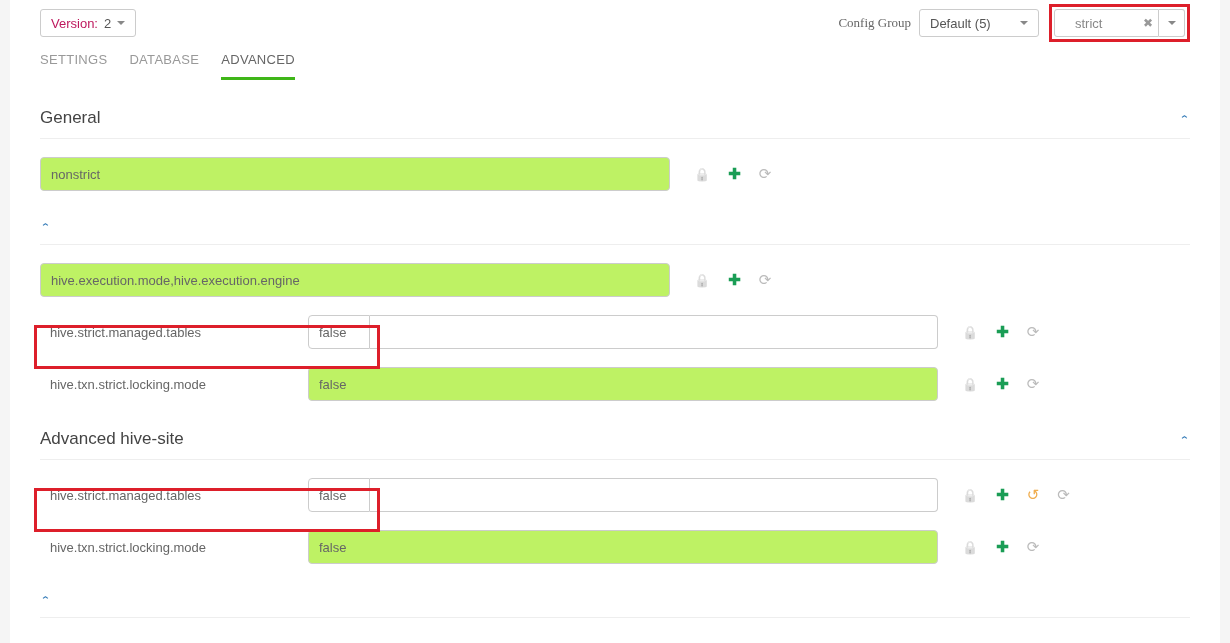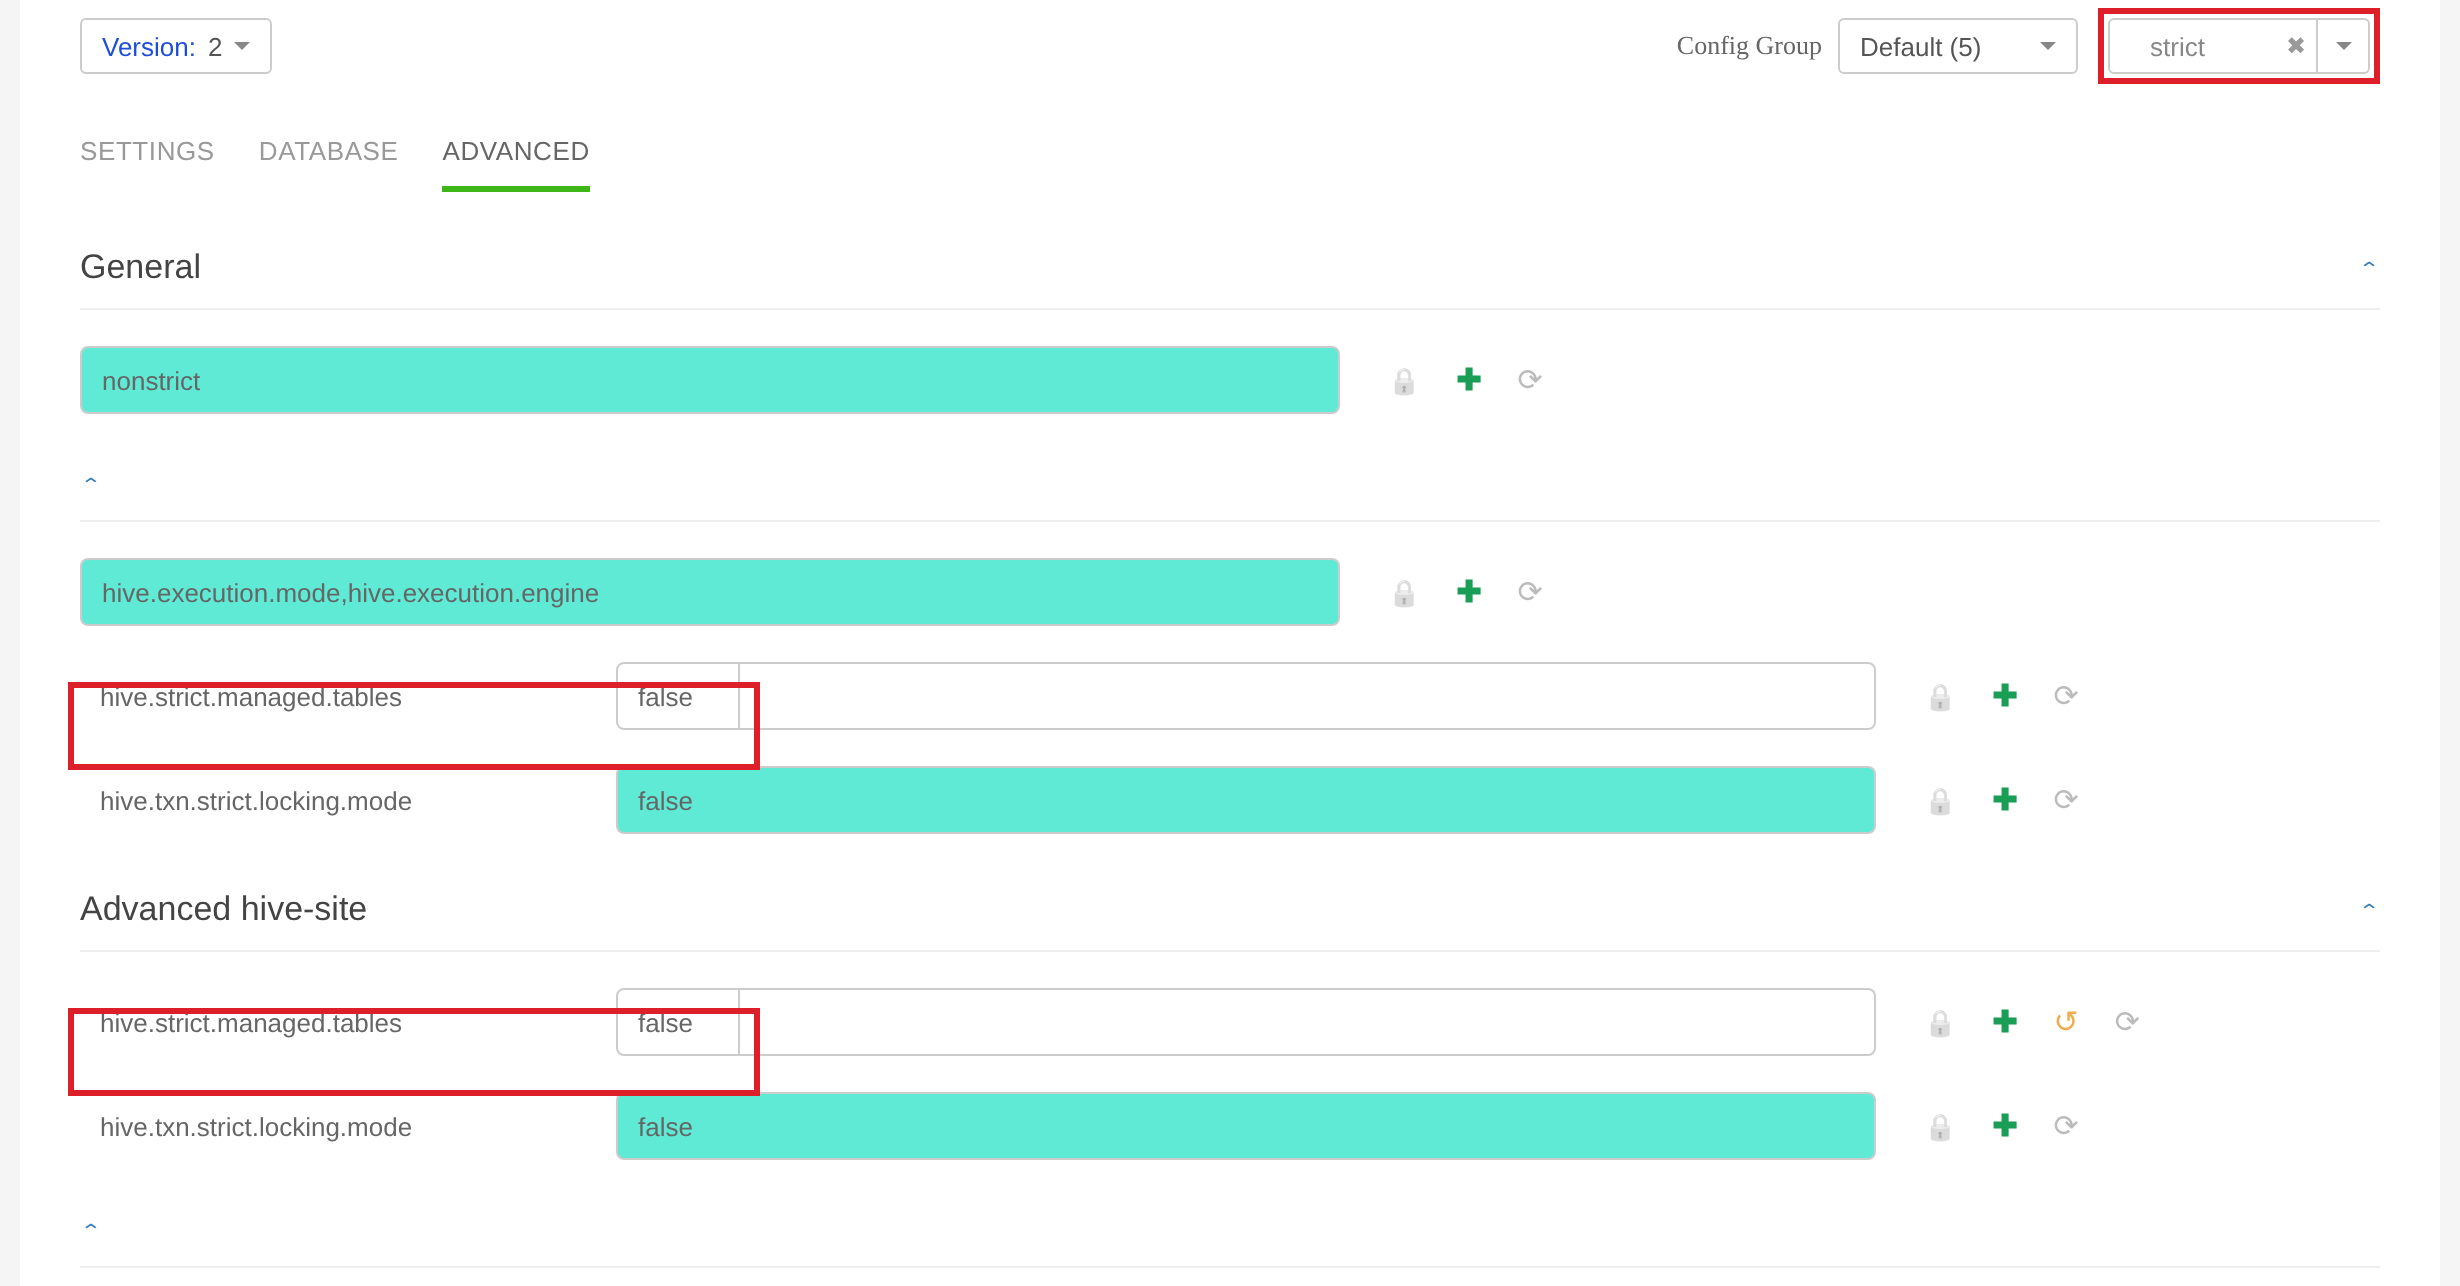--- a/index.html
+++ b/index.html
@@ -27,21 +27,21 @@
     gap: 6px;
     padding: 3px 10px;
     border: 1px solid #ccc;
     border-radius: 3px;
     background: #fff;
     font-size: 13px;
     color: #555;
     cursor: pointer;
     height: 28px;
   }
-  .btn .muted { color: #1d4ed8; }
+  .btn .muted { color: #be185d; }
   .caret {
     width: 0; height: 0;
     border-left: 4px solid transparent;
     border-right: 4px solid transparent;
     border-top: 4px solid #888;
   }
   .spacer { flex: 1; }
   .cfg-group-label { color: #666; margin-right: 8px; font-family: Liberation Serif, serif; }
   .select-like {
     min-width: 120px;
@@ -83,21 +83,21 @@
   }
   .highlight-box-filter {
     border: 3px solid #dd1f2a;
     padding: 2px;
     margin-left: 10px;
   }
 
   .tabs {
     display: flex;
     gap: 22px;
-    margin-top: 20px;
+    margin-top: 4px;
     border-bottom: 0;
   }
   .tab {
     padding: 6px 0 10px 0;
     color: #999;
     font-size: 13px;
     letter-spacing: .3px;
     cursor: pointer;
   }
   .tab.active {
@@ -138,21 +138,21 @@
     max-width: 630px;
   }
   .row-input input {
     width: 100%;
     height: 34px;
     border: 1px solid #ccc;
     border-radius: 4px;
     padding: 0 10px;
     font-size: 13px;
     color: #666;
-    background: #5eead4;
+    background: #bef264;
   }
   .input-pair {
     display: flex;
     align-items: stretch;
     flex: 1;
     max-width: 630px;
   }
   .input-pair .left { flex: 0 0 62px; }
   .input-pair .left input {
     width: 100%; height: 34px;

